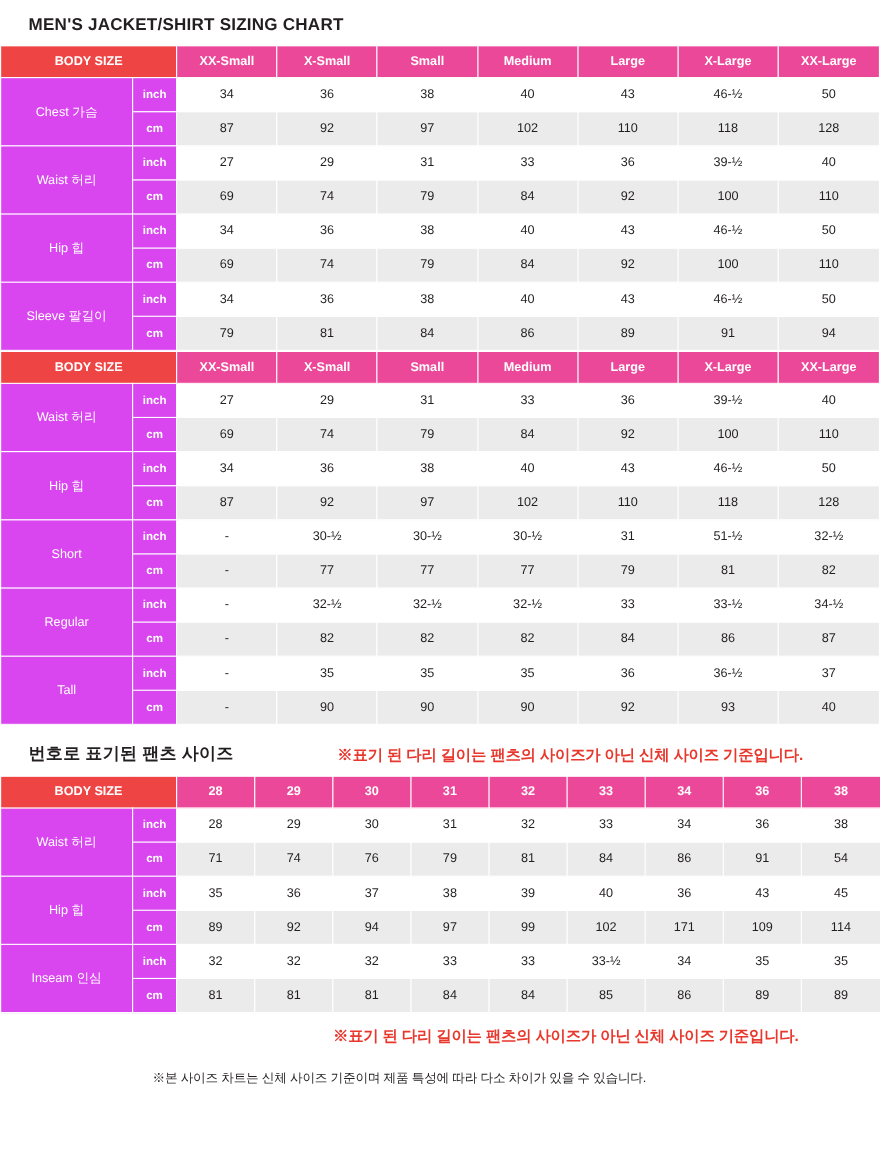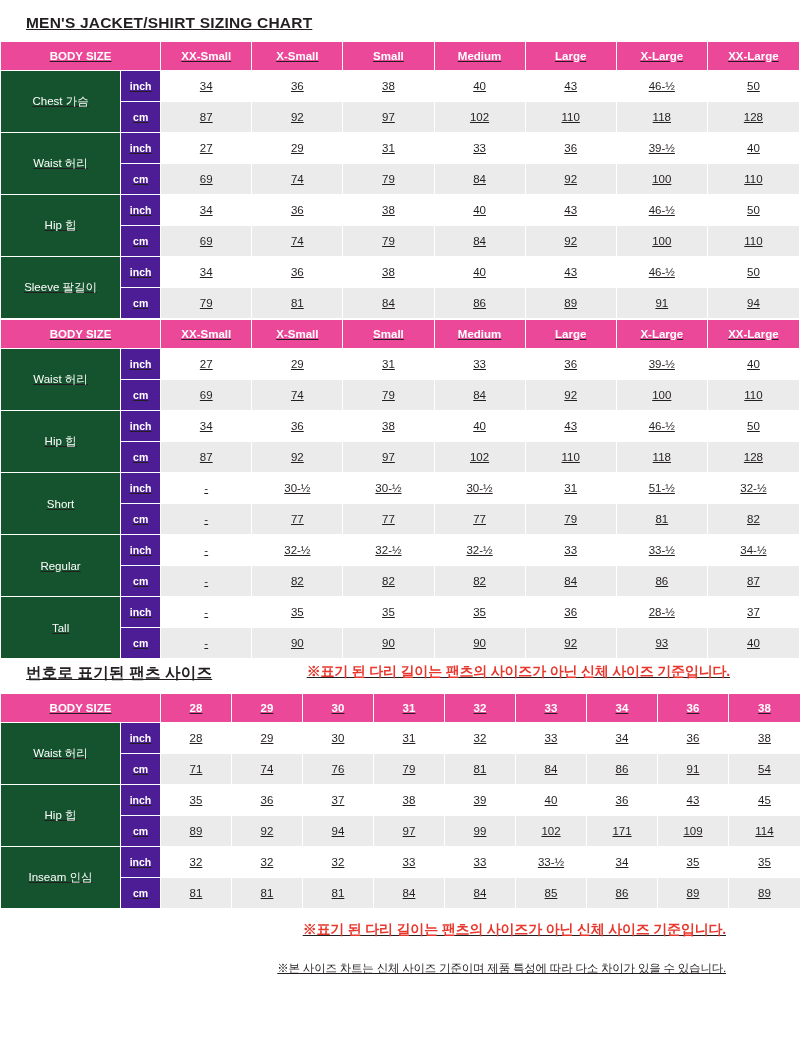--- a/index.html
+++ b/index.html
@@ -11,34 +11,34 @@
     height: 1050px;
     background: #ffffff;
     font-family: "Liberation Sans", sans-serif;
     color: #231f20;
     -webkit-font-smoothing: antialiased;
   }
   .page {
     width: 740px;
     box-sizing: border-box;
     padding: 14px 0 0 0;
-    text-decoration: underline;
   }
   .section-title {
     font-size: 15.5px;
     font-weight: bold;
     letter-spacing: 0.2px;
     color: #231f20;
     padding: 0 0 9px 26px;
   }
   .section-title.second { padding-top: 16px; }
   .title-row {
     display: flex;
+    align-items: flex-end;
     justify-content: space-between;
-    padding: 4px 10px 9px 26px;
+    padding: 16px 10px 9px 26px;
     gap: 26px;
   }
   .title-row .section-title {
     padding: 0;
   }
   .note-red {
     font-size: 14px;
     font-weight: bold;
     color: #e8372c;
     letter-spacing: -0.2px;
@@ -61,42 +61,42 @@
   
   table.sz tr.head th {
     background: #ec4899;
     color: #ffffff;
     font-weight: bold;
     font-size: 11.5px;
     height: 28px;
     border: 1px solid #ffffff;
   }
   table.sz tr.head th.bodysize {
-    background: #ec4899;
+    background: #ef4444;
   }
   
   table.sz td.rowlabel {
-    background: #14532d;
+    background: #d946ef;
     color: #ffffff;
     font-weight: normal;
     font-size: 11.5px;
   }
   
   table.sz td.unit {
-    background: #4c1d95;
+    background: #d946ef;
     color: #ffffff;
     font-weight: bold;
     font-size: 10.5px;
   }
   
   table.sz td.d-light { background: #ffffff; }
   table.sz td.d-dark  { background: #ebebeb; }
 
   .footer-note {
-    text-align: right;
+    text-align: center;
     font-size: 11.5px;
     color: #231f20;
     padding: 22px 14px 0 0;
     letter-spacing: -0.2px;
   }
   .note-red.bottom {
     display: block;
     text-align: right;
     padding: 12px 14px 0 0;
   }
@@ -325,21 +325,21 @@
           <td class="d-dark">87</td>
         </tr>
         <tr>
           <td class="rowlabel" rowspan="2">Tall</td>
           <td class="unit">inch</td>
           <td class="d-light">-</td>
           <td class="d-light">35</td>
           <td class="d-light">35</td>
           <td class="d-light">35</td>
           <td class="d-light">36</td>
-          <td class="d-light">28-½</td>
+          <td class="d-light">36-½</td>
           <td class="d-light">37</td>
         </tr>
         <tr>
           <td class="unit">cm</td>
           <td class="d-dark">-</td>
           <td class="d-dark">90</td>
           <td class="d-dark">90</td>
           <td class="d-dark">90</td>
           <td class="d-dark">92</td>
           <td class="d-dark">93</td>

